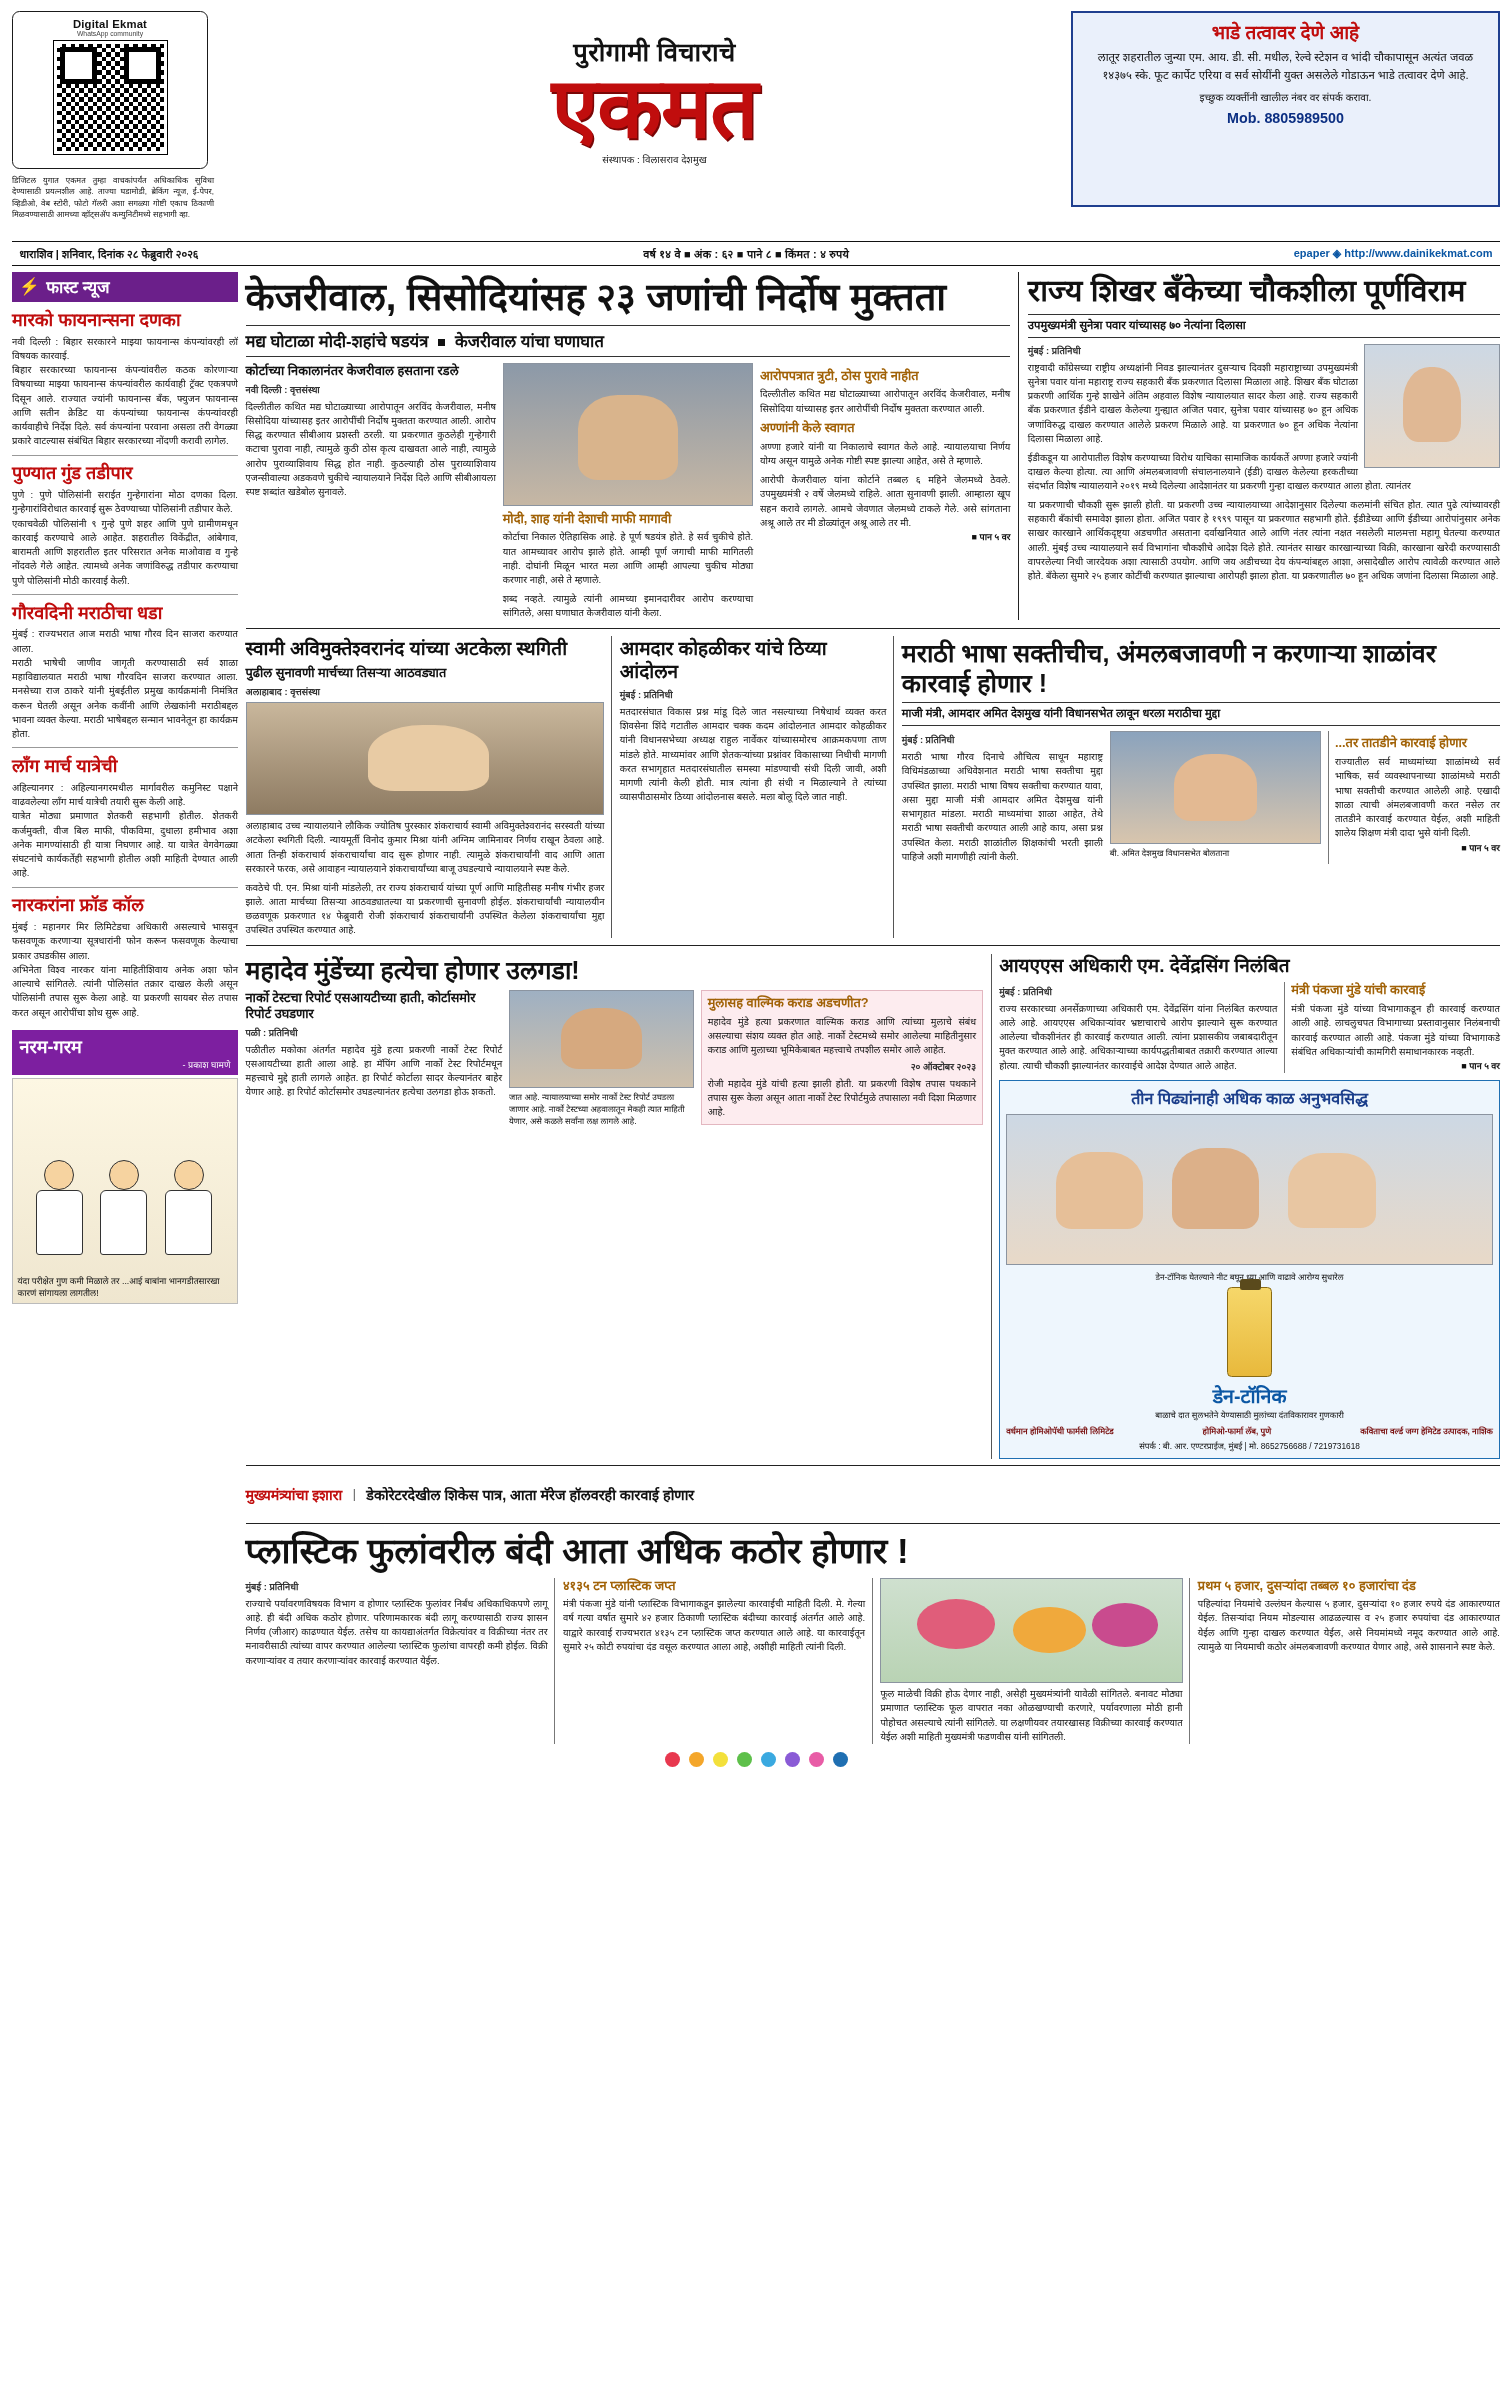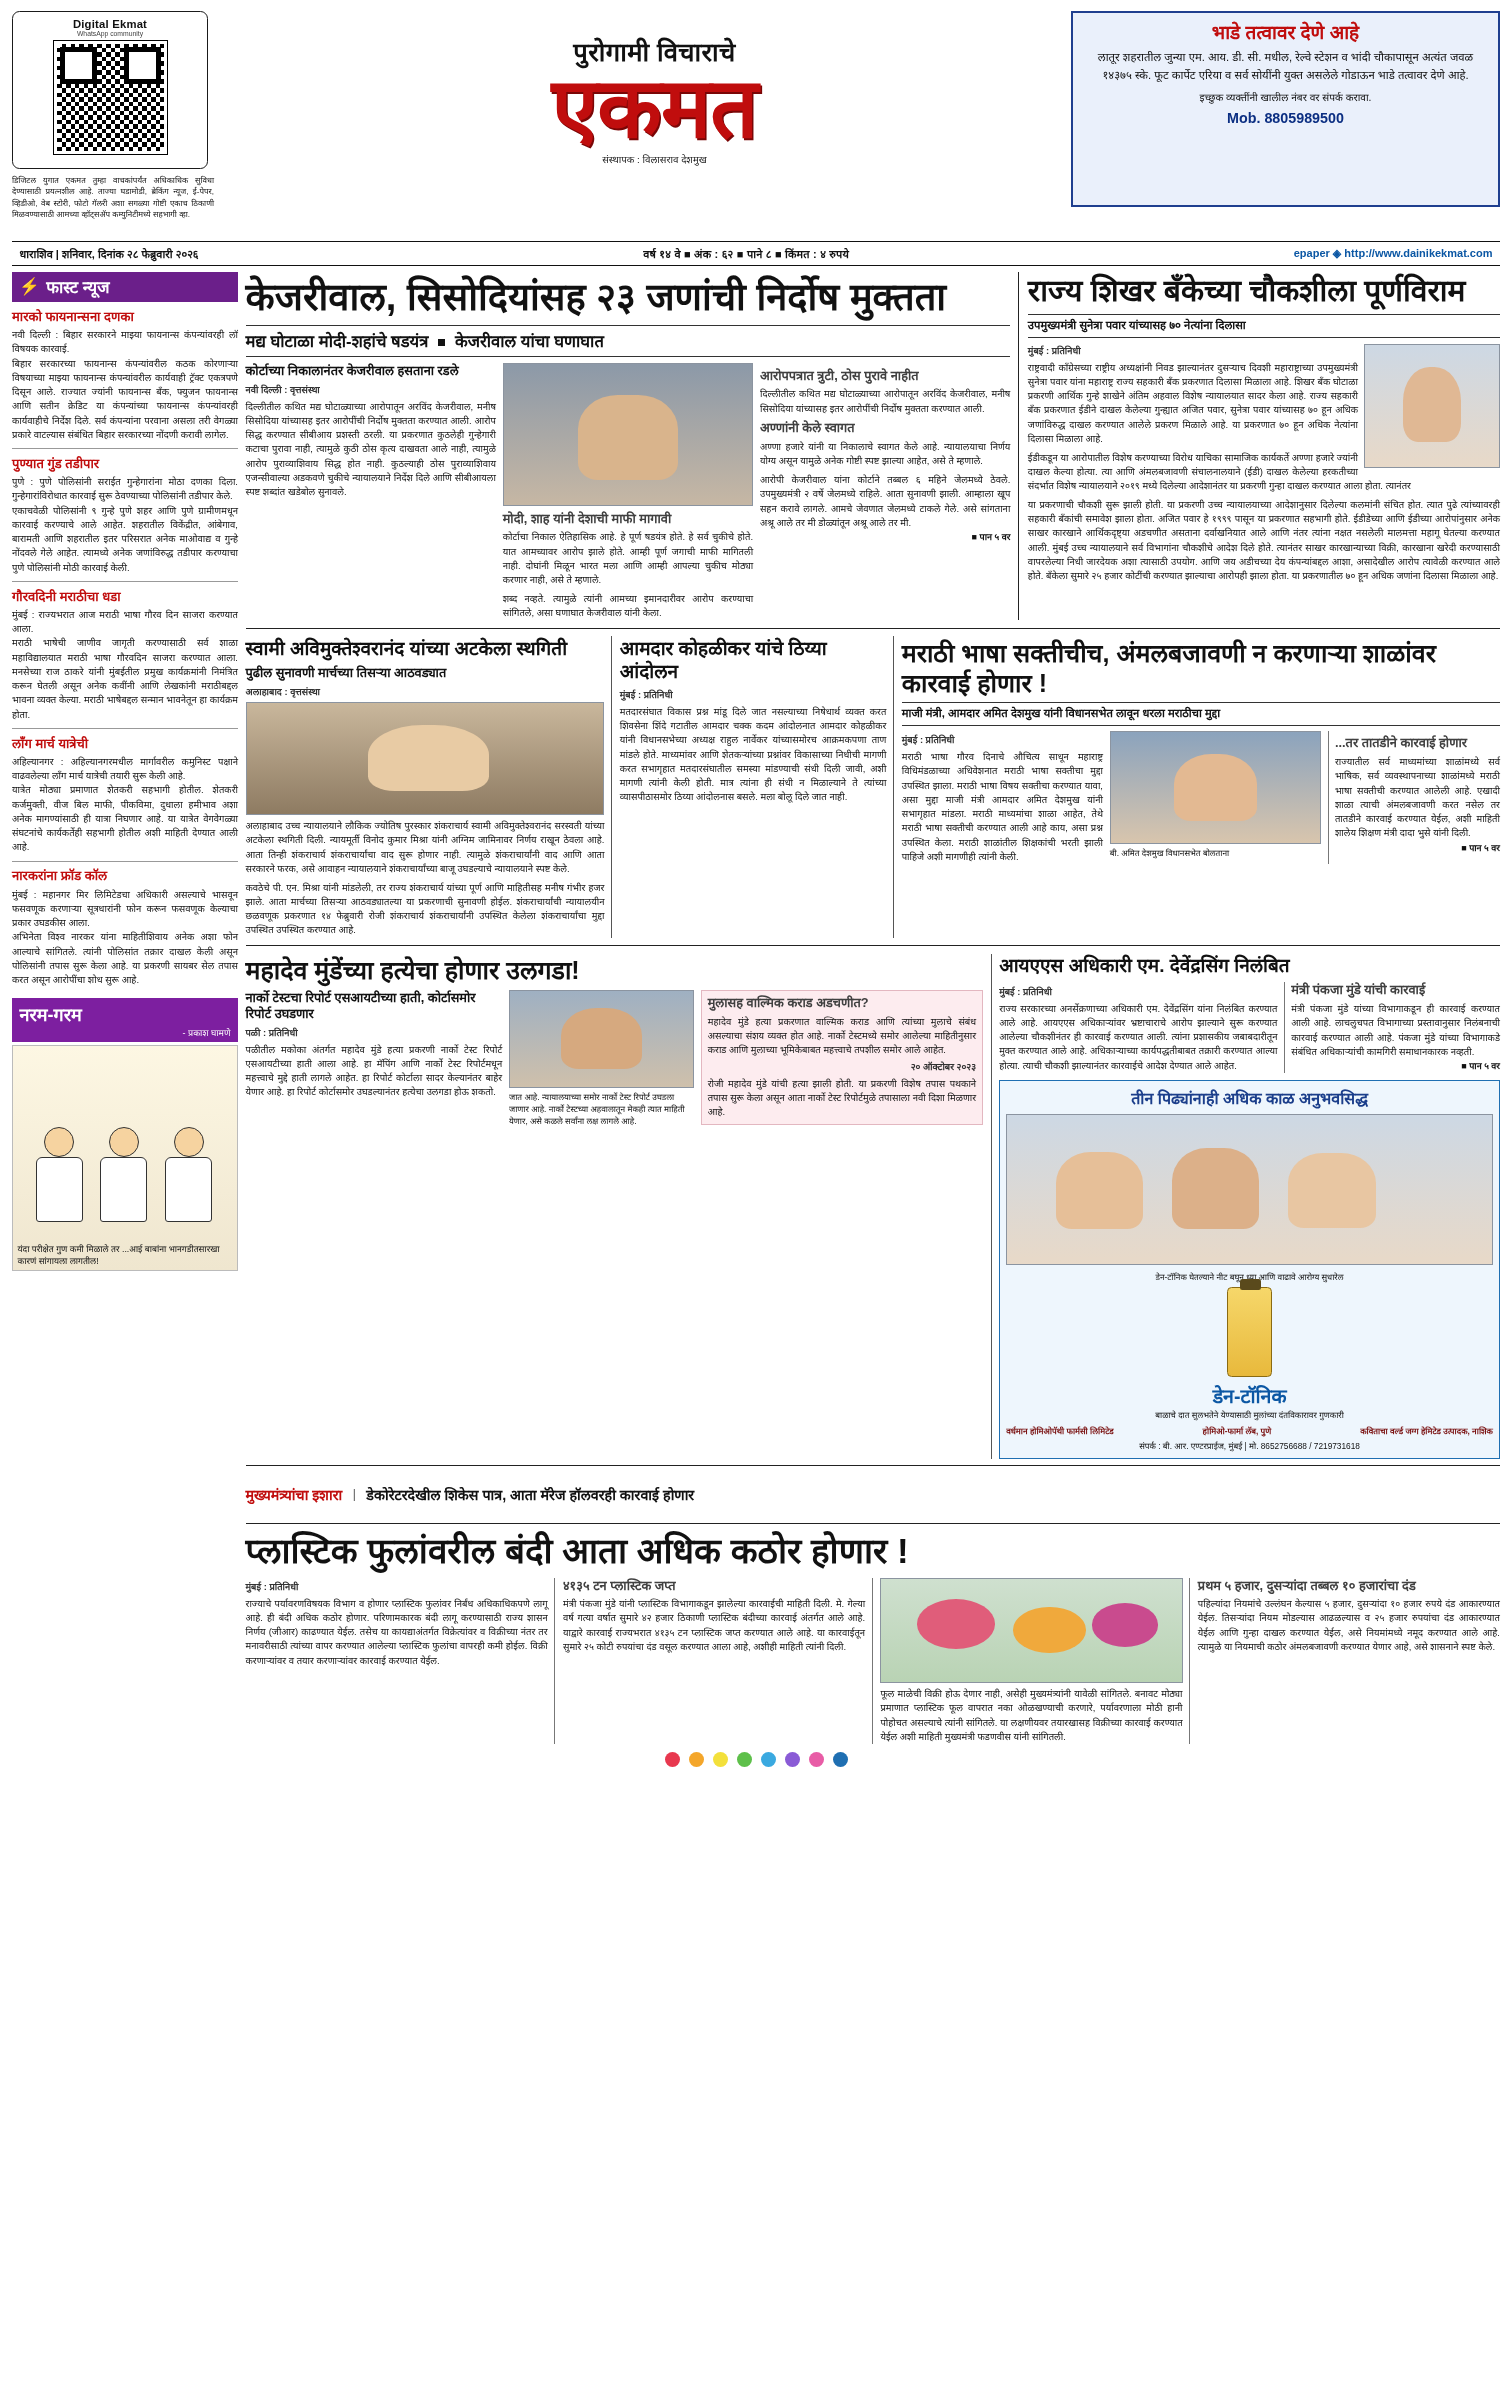--- a/index.html
+++ b/index.html
@@ -79,21 +79,21 @@
   
   .content { display:flex; gap:7.5px; margin-top:6px; }
   .col-left { width:226px; }
   .col-main { flex:1; }
 
   
   .fast-news-hdr {
     background:#6b1f8a; color:#fff; font-weight:bold; font-size:16.6px;
     padding:3.8px 7.5px; display:flex; align-items:center; gap:6px;
   }
-  .lead-red { color:#c00d0d; font-weight:bold; font-size:13px; line-height:1.3; margin:6.8px 0 2.3px; }
+  .lead-red { color:#c00d0d; font-weight:bold; font-size:18px; line-height:1.3; margin:6.8px 0 2.3px; }
   .body-txt { font-size:9.5px; line-height:1.5; text-align:justify; color:#161616; }
   .hr-thin { border-top:0.8px solid #999; margin:6px 0; }
   .narm { background:#7d1fa0; color:#fff; padding:3.8px 7.5px; }
   .narm b { font-size:18px; }
   .narm span { display:block; font-size:9px; text-align:right; }
   .cartoon {
     background:#f3efe2; border:0.8px solid #bbb; height:226px; margin-top:3px;
     position:relative; overflow:hidden;
   }
   .cartoon .sky { position:absolute; inset:0; background:linear-gradient(#fdf7e3,#efe6cf); }
@@ -121,21 +121,21 @@
   .kicker {
     font-size:12.8px; font-weight:bold; line-height:1.3; color:#111; margin-bottom:3px;
   }
   .byline { font-size:9.4px; font-weight:bold; color:#333; margin:2.3px 0 3.8px; }
   .three-col { display:flex; gap:6.8px; }
   .three-col > div { flex:1; }
   .photo {
     width:100%; background:#b9c3cf; border:0.8px solid #8b94a0; position:relative; overflow:hidden;
   }
   .red-strip-hdr {
-    color:#404040; font-weight:bold; font-size:12.8px; line-height:1.3; margin:4.5px 0 3px;
+    color:#a16207; font-weight:bold; font-size:12.8px; line-height:1.3; margin:4.5px 0 3px;
   }
   .box-tint { background:#fdecef; border:0.8px solid #e3b7c0; padding:4.5px 6px; }
   .rule { border-top:1.5px solid #222; margin:7.5px 0; }
   .cont { font-size:9px; font-weight:bold; text-align:right; color:#111; }
 
   .section-row { display:flex; gap:7.5px; margin-top:6px; }
 
   h3.hl3 { font-size:25px; font-weight:bold; line-height:1.2; margin:1.5px 0 4.5px; }
   h3.hl3s { font-size:19px; font-weight:bold; line-height:1.2; margin:1.5px 0 4.5px; }
   .smallcap { font-size:11.3px; font-weight:bold; color:#111; line-height:1.35; }

